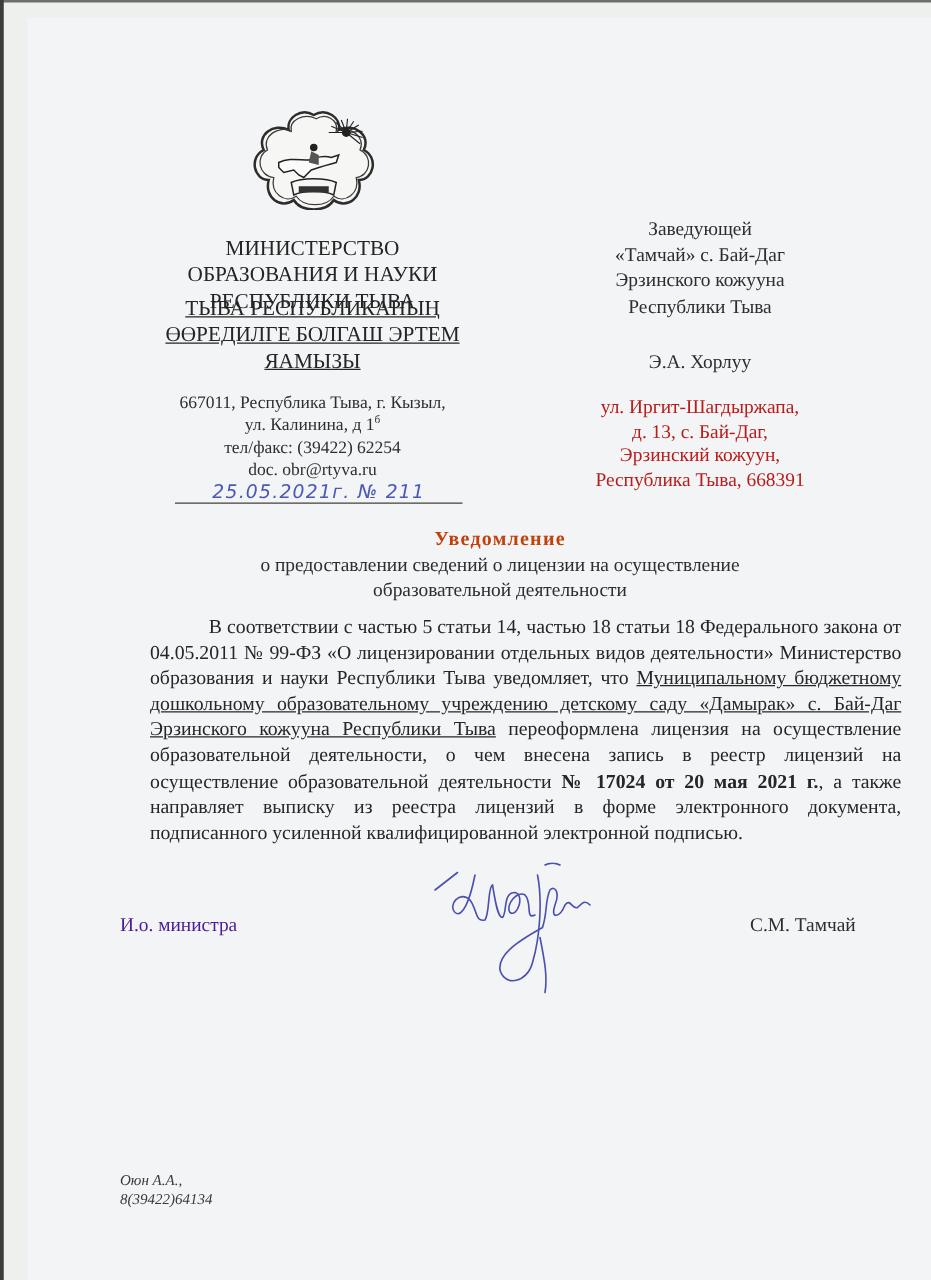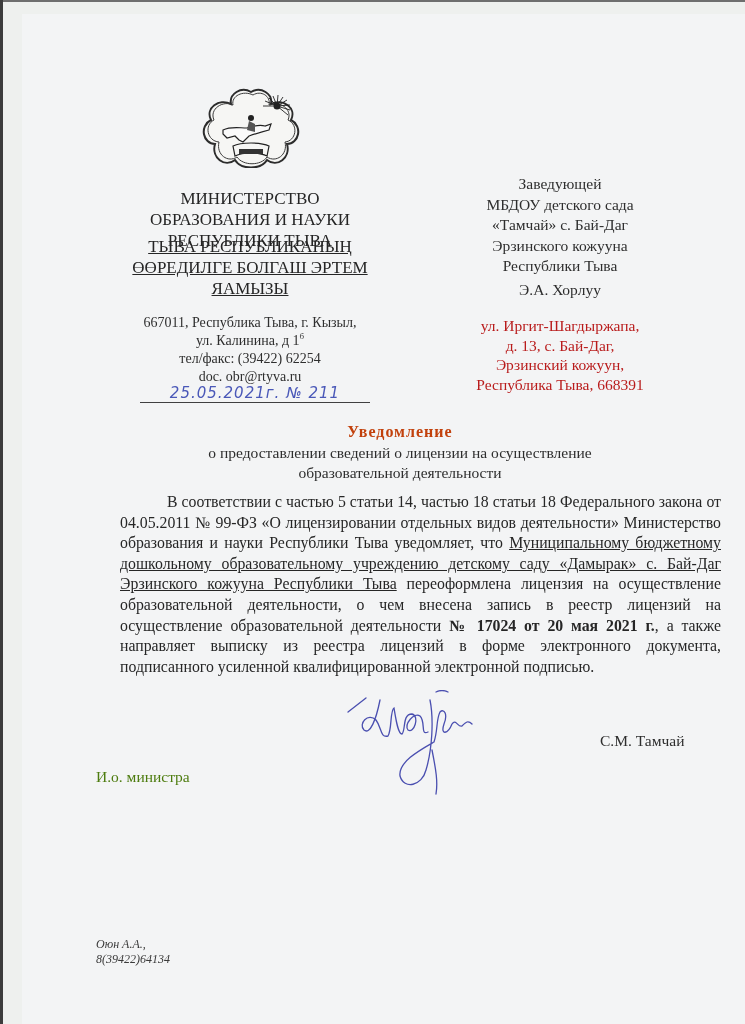--- a/index.html
+++ b/index.html
@@ -76,21 +76,21 @@
   .body-text {
     left: 96px; top: 492px; width: 601px;
     font-size: 15.8px; line-height: 20.6px; text-align: justify; color: #262626;
     text-indent: 47px;
     margin-left: 24px;
   }
   .body-text .u { text-decoration: underline; }
   .body-text b { font-weight: bold; }
 
   
-  .sign-role { left: 96px; top: 732px; font-size: 15.5px; color: #4d7c0f; margin-top: 36px; }
+  .sign-role { left: 96px; top: 732px; font-size: 15.5px; color: #4c1d95; }
   .sign-name { left: 600px; top: 732px; font-size: 15.5px; color: #2e2e2e; }
   #signature { position: absolute; left: 340px; top: 690px; width: 170px; height: 110px; }
 
   
   .executor {
     left: 96px; top: 901px; font-size: 12px; line-height: 15px; font-style: italic; color: #3a3a3a; margin-top: 36px;
   }
 </style>
 </head>
 <body>
@@ -138,21 +138,20 @@
   <div>667011, Республика Тыва, г. Кызыл,</div>
   <div><span>ул. Калинина, д 1</span><sup>б</sup></div>
   <div>тел/факс: (39422) 62254</div>
   <div>doc. obr@rtyva.ru</div>
 </div>
 
 <div class="abs outgoing">25.05.2021г.  № 211</div>
 
 <div class="abs recipient">
   <div>Заведующей</div>
-  <div>МБДОУ детского сада</div>
   <div>«Тамчай» с. Бай-Даг</div>
   <div>Эрзинского кожууна</div>
   <div>Республики Тыва</div>
 </div>
 <div class="abs recipient-name">Э.А. Хорлуу</div>
 <div class="abs recipient-address">
   <div>ул. Иргит-Шагдыржапа,</div>
   <div>д. 13, с. Бай-Даг,</div>
   <div>Эрзинский кожуун,</div>
   <div>Республика Тыва, 668391</div>

